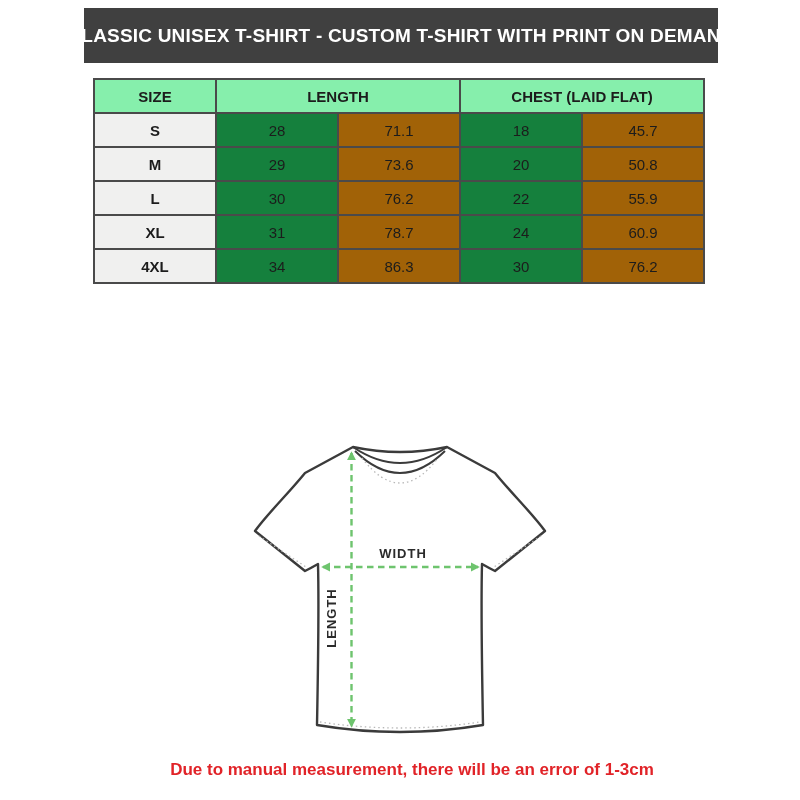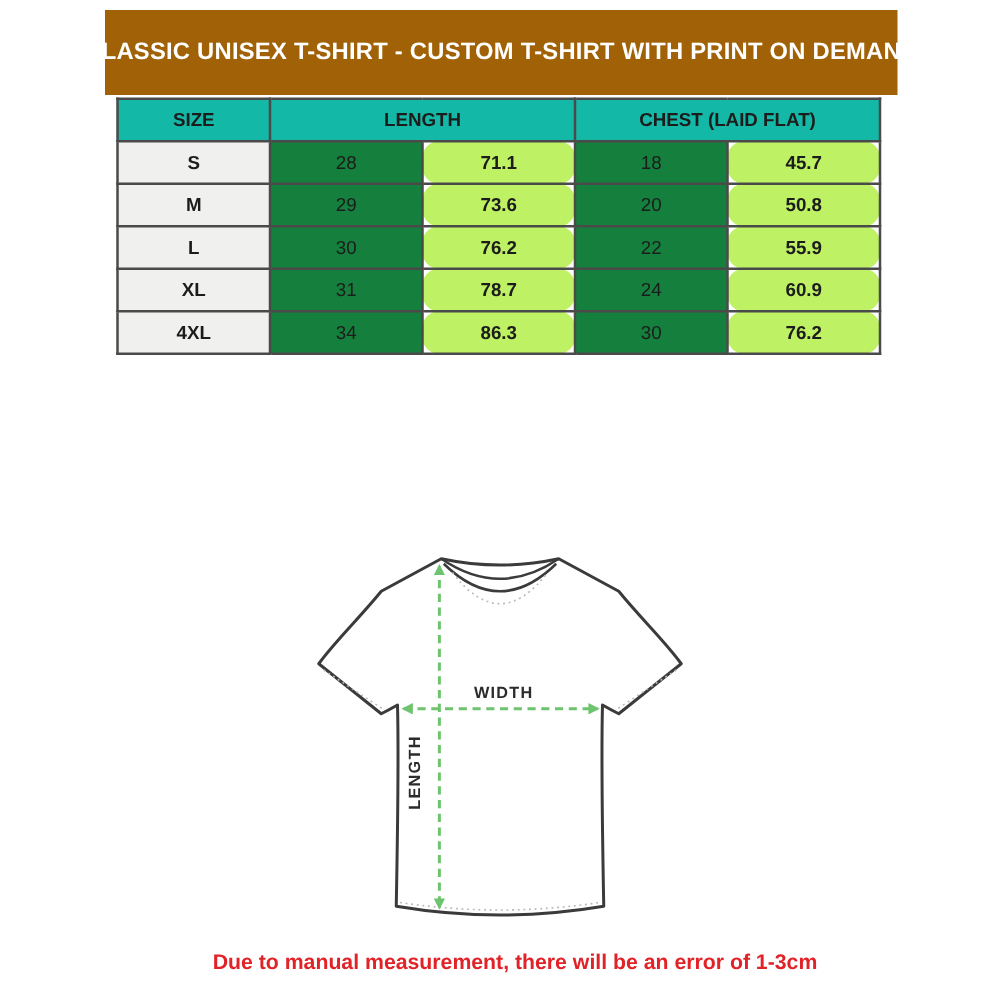--- a/index.html
+++ b/index.html
@@ -6,22 +6,22 @@
   body {
     width: 800px; height: 800px;
     background: #ffffff;
     font-family: "Liberation Sans", sans-serif;
     position: relative;
     overflow: hidden;
   }
   .banner {
     position: absolute;
     left: 84px; top: 8px;
-    width: 634px; height: 68px;
-    background: #a16207;
+    width: 634px; height: 55px;
+    background: #404040;
     display: flex; align-items: center; justify-content: center;
   }
   .banner-title {
     color: #ffffff;
     font-weight: bold;
     font-size: 19px;
     letter-spacing: 0.2px;
     white-space: nowrap;
   }
   table.size-chart {
@@ -35,29 +35,29 @@
     border: 2px solid #4a4a4a;
     height: 34px;
     text-align: center;
     vertical-align: middle;
     padding: 0;
     font-size: 15px;
     color: #1c1c1c;
     box-sizing: border-box;
   }
   .size-chart th {
-    background: #14b8a6;
+    background: #86efac;
     font-weight: bold;
   }
   .size-chart td.size-cell {
     background: #f0f0ef;
     font-weight: bold;
   }
   .size-chart td.in-cell  { background: #15803d; font-weight: normal; }
-  .size-chart td.cm-cell  { background: #bef264; font-weight: bold; border-radius: 13px; }
+  .size-chart td.cm-cell  { background: #a16207; font-weight: normal; }
   .shirt-wrap {
     position: absolute;
     left: 250px; top: 442px;
     width: 300px; height: 300px;
   }
   .note {
     position: absolute;
     left: 12px; top: 760px;
     width: 800px;
     text-align: center;

